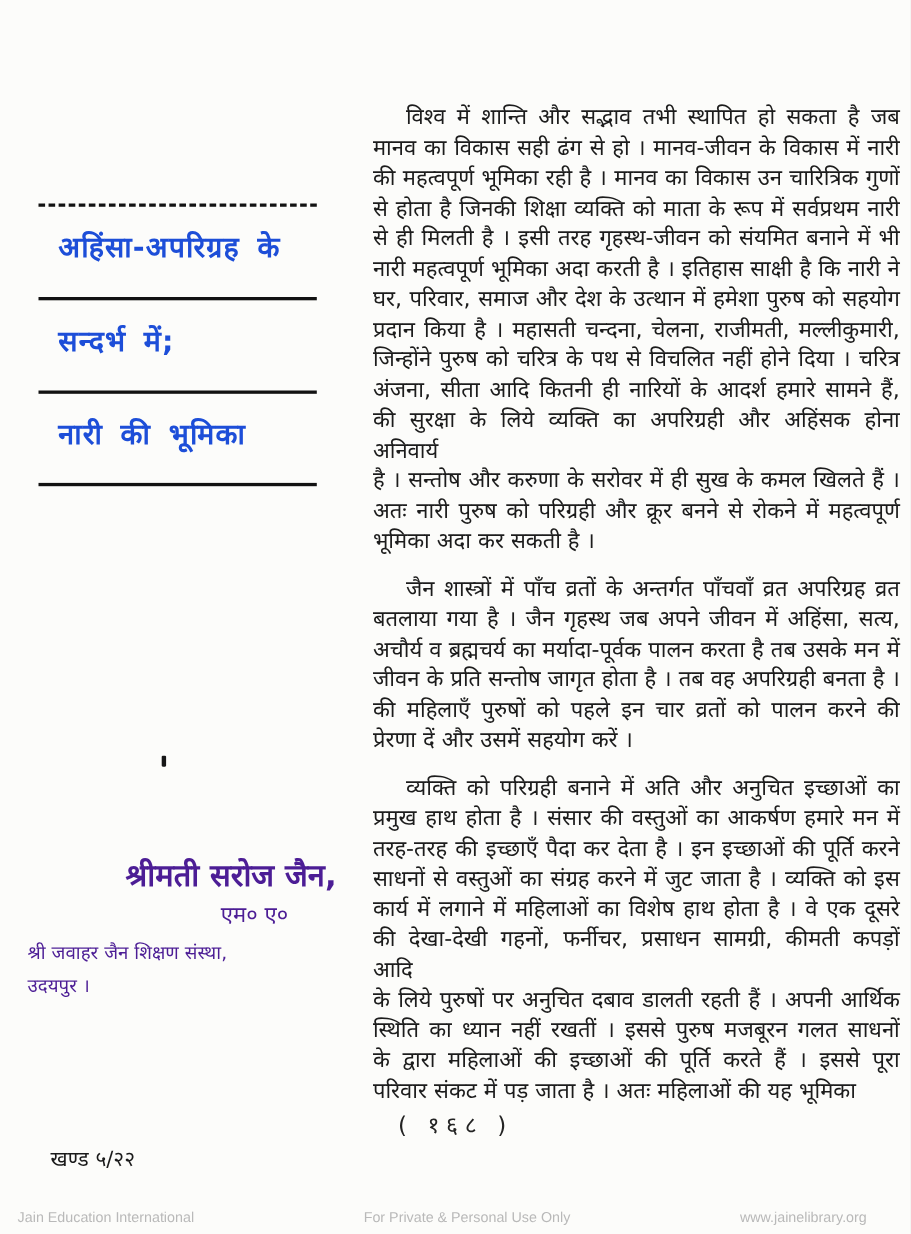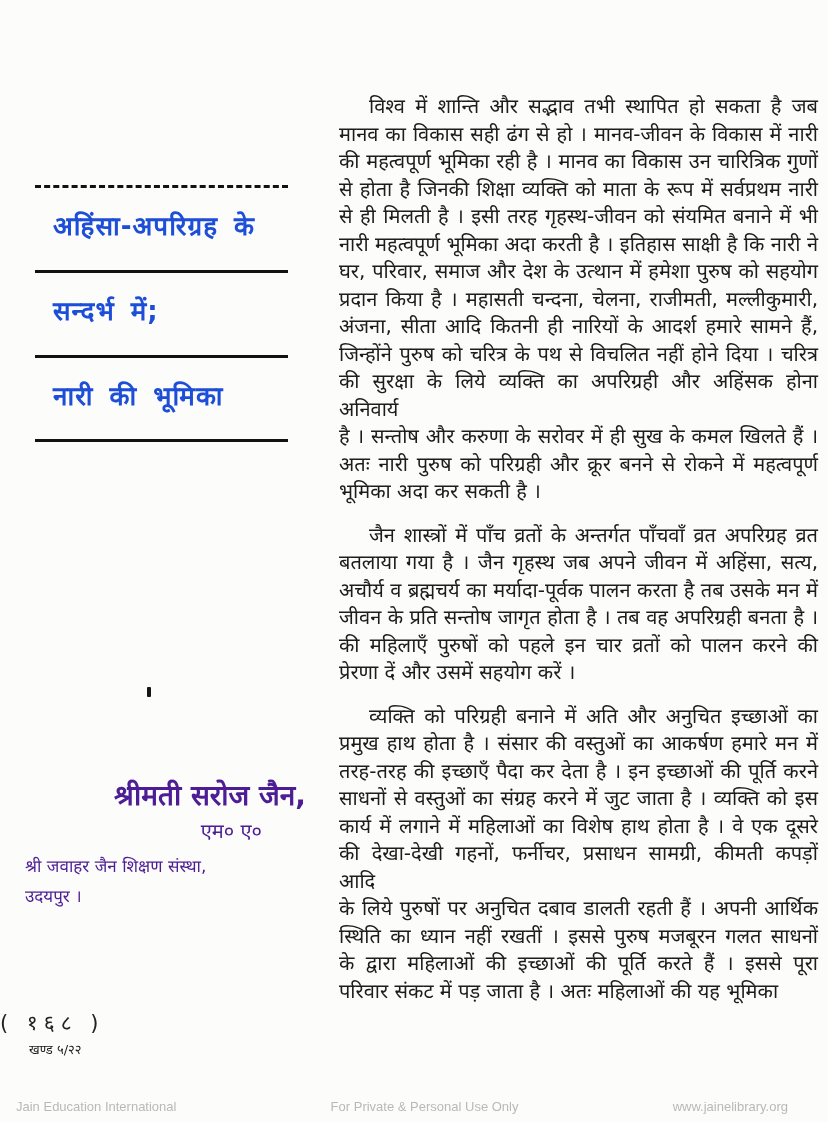--- a/index.html
+++ b/index.html
@@ -107,30 +107,30 @@
   }
   .para > div.line:first-of-type { text-indent: 30px; }
   .para > div.line:last-of-type { text-align-last: left; }
 
   
   .page-number {
     position: absolute;
     left: 0;
     top: 1008px;
     width: 828px;
-    text-align: left;
+    text-align: center;
     font-size: 21px;
     letter-spacing: 6px;
     color: #232323;
   }
   .section-label {
     position: absolute;
-    left: 29px;
+    left: 46px;
     top: 1040px;
-    font-size: 13px;
+    font-size: 19px;
     color: #1a1a1a;
   }
 
   
   .scan-footer {
     position: absolute;
     left: 0;
     bottom: 8px;
     width: 804px;
     display: flex;
@@ -173,22 +173,22 @@
   <div class="para">
 
       <div class="line">विश्व में शान्ति और सद्भाव तभी स्थापित हो सकता है जब</div>
         <div class="line">मानव का विकास सही ढंग से हो । मानव-जीवन के विकास में नारी</div>
         <div class="line">की महत्वपूर्ण भूमिका रही है । मानव का विकास उन चारित्रिक गुणों</div>
         <div class="line">से होता है जिनकी शिक्षा व्यक्ति को माता के रूप में सर्वप्रथम नारी</div>
         <div class="line">से ही मिलती है । इसी तरह गृहस्थ-जीवन को संयमित बनाने में भी</div>
         <div class="line">नारी महत्वपूर्ण भूमिका अदा करती है । इतिहास साक्षी है कि नारी ने</div>
         <div class="line">घर, परिवार, समाज और देश के उत्थान में हमेशा पुरुष को सहयोग</div>
         <div class="line">प्रदान किया है । महासती चन्दना, चेलना, राजीमती, मल्लीकुमारी,</div>
+        <div class="line">जिन्होंने पुरुष को चरित्र के पथ से विचलित नहीं होने दिया । चरित्र</div>
         <div class="line">अंजना, सीता आदि कितनी ही नारियों के आदर्श हमारे सामने हैं,</div>
-        <div class="line">जिन्होंने पुरुष को चरित्र के पथ से विचलित नहीं होने दिया । चरित्र</div>
         <div class="line">की सुरक्षा के लिये व्यक्ति का अपरिग्रही और अहिंसक होना अनिवार्य</div>
         <div class="line">है । सन्तोष और करुणा के सरोवर में ही सुख के कमल खिलते हैं ।</div>
         <div class="line">अतः नारी पुरुष को परिग्रही और क्रूर बनने से रोकने में महत्वपूर्ण</div>
         <div class="line">भूमिका अदा कर सकती है ।</div>
       </div>
       <div class="para">
 
       <div class="line">जैन शास्त्रों में पाँच व्रतों के अन्तर्गत पाँचवाँ व्रत अपरिग्रह व्रत</div>
         <div class="line">बतलाया गया है । जैन गृहस्थ जब अपने जीवन में अहिंसा, सत्य,</div>
         <div class="line">अचौर्य व ब्रह्मचर्य का मर्यादा-पूर्वक पालन करता है तब उसके मन में</div>

